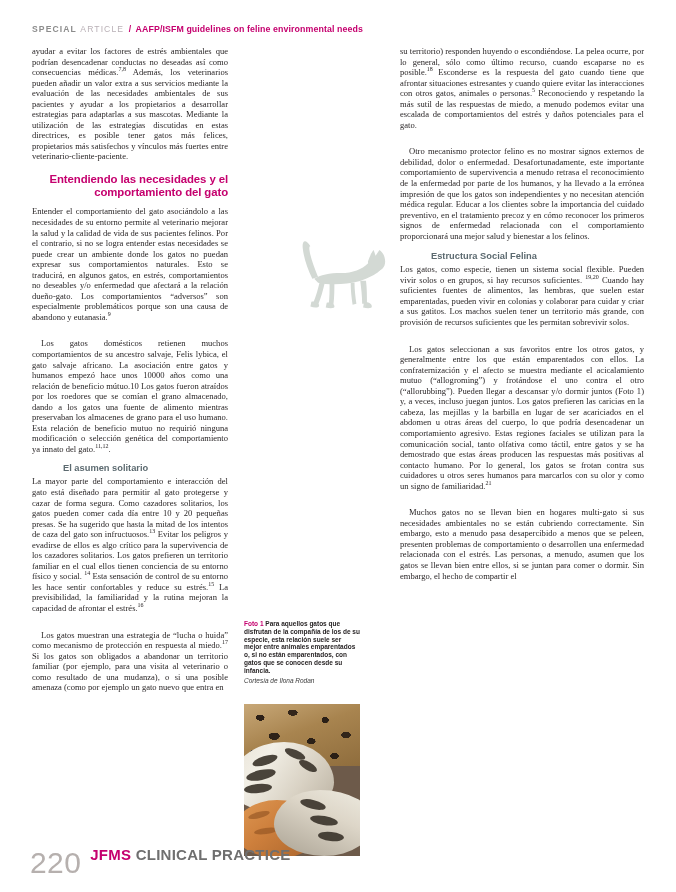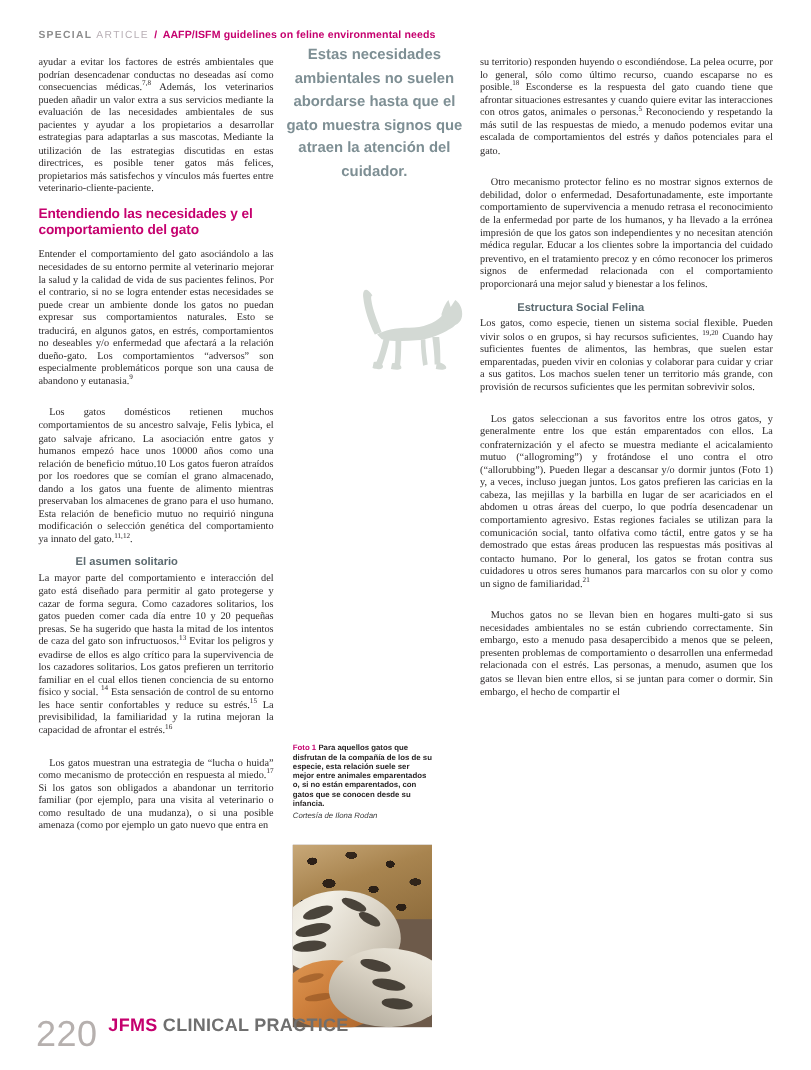--- a/index.html
+++ b/index.html
@@ -60,21 +60,21 @@
 
   
   h2.magenta {
     font-family: "Liberation Sans", sans-serif;
     color: #c5006e;
     font-size: 11.4px;
     font-weight: bold;
     line-height: 13.2px;
     letter-spacing: -0.1px;
     margin: 11px 0 7px 0;
-    text-align: left;
+    text-align: right;
   }
   h3.grey {
     font-family: "Liberation Sans", sans-serif;
     color: #5c6a70;
     font-size: 9.3px;
     font-weight: bold;
     line-height: 11px;
     margin: 9px 0 2px 0;
     text-align: left;
     padding-left: 31px;
@@ -219,21 +219,20 @@
   <div class="col" id="col-left">
     <p>ayudar a evitar los factores de estrés ambientales que podrían desencadenar conductas no deseadas así como consecuencias médicas.<sup>7,8</sup> Además, los veterinarios pueden añadir un valor extra a sus servicios mediante la evaluación de las necesidades ambientales de sus pacientes y ayudar a los propietarios a desarrollar estrategias para adaptarlas a sus mascotas. Mediante la utilización de las estrategias discutidas en estas directrices, es posible tener gatos más felices, propietarios más satisfechos y  vínculos más fuertes entre veterinario-cliente-paciente.</p>
     <h2 class="magenta">Entendiendo las necesidades y el comportamiento del gato</h2>
     <p>Entender el comportamiento del gato asociándolo a las necesidades de su entorno permite al veterinario mejorar la salud y la calidad de vida de sus pacientes felinos. Por el contrario, si no se logra entender estas necesidades se puede crear un ambiente donde los gatos no puedan expresar sus comportamientos naturales. Esto se traducirá, en algunos gatos, en estrés, comportamientos no deseables y/o enfermedad que afectará a la relación dueño-gato. Los comportamientos “adversos” son especialmente problemáticos porque son una causa de abandono y eutanasia.<sup>9</sup></p>
     <p class="ind">Los gatos domésticos retienen muchos comportamientos de su ancestro salvaje, Felis lybica, el gato salvaje africano. La asociación entre gatos y humanos empezó hace unos 10000 años como una relación de beneficio mútuo.10 Los gatos fueron atraídos por los roedores que se comían el grano almacenado, dando a los gatos una fuente de alimento mientras preservaban los almacenes de grano para el uso humano. Esta relación de beneficio mutuo no requirió ninguna modificación o selección genética del comportamiento ya innato del gato.<sup>11,12</sup>.</p>
     <h3 class="grey">El asumen solitario</h3>
     <p>La mayor parte del comportamiento e interacción del gato está diseñado para permitir al gato protegerse y cazar de forma segura. Como cazadores solitarios, los gatos pueden comer cada día entre 10 y 20 pequeñas presas. Se ha sugerido que hasta la mitad de los intentos de caza del gato son infructuosos.<sup>13</sup> Evitar los peligros y evadirse de ellos es algo crítico para la supervivencia de los cazadores solitarios. Los gatos prefieren un territorio familiar en el cual ellos tienen conciencia de su entorno físico y social. <sup>14</sup> Esta sensación de control de su entorno les hace sentir confortables y reduce su estrés.<sup>15</sup> La previsibilidad, la familiaridad y la rutina mejoran la capacidad de afrontar el estrés.<sup>16</sup></p>
     <p class="ind">Los gatos muestran una estrategia de “lucha o huida” como mecanismo de protección en respuesta al miedo.<sup>17</sup> Si los gatos son obligados a abandonar un territorio familiar (por ejemplo, para una visita al veterinario o como resultado de una mudanza), o si una posible amenaza (como por ejemplo un gato nuevo que entra en</p>
   </div>
 
-  <div class="pullquote">Estas necesidades ambientales no suelen abordarse hasta que el gato muestra signos que atraen la atención del cuidador.</div>
 
   <div class="cat-silhouette">
     <svg viewBox="0 0 96 80" width="92" height="78" aria-hidden="true">
       <g fill="#d3d9d4">
 
         <path d="M14 10 C9 2 5 4 6 12 C7 22 11 34 16 44 L22 42 C18 32 14 22 13 14 C12.6 10.5 13.2 10 14 10 Z"></path>
 
         <path d="M18 44 C24 40 34 38 46 38 C58 38 68 34 74 28 C78 24 80 22 84 22
                  C88 22 90 26 89 30 C88 35 84 38 78 41 C70 45 62 48 52 49
                  C42 50 30 50 22 48 Z"></path>

